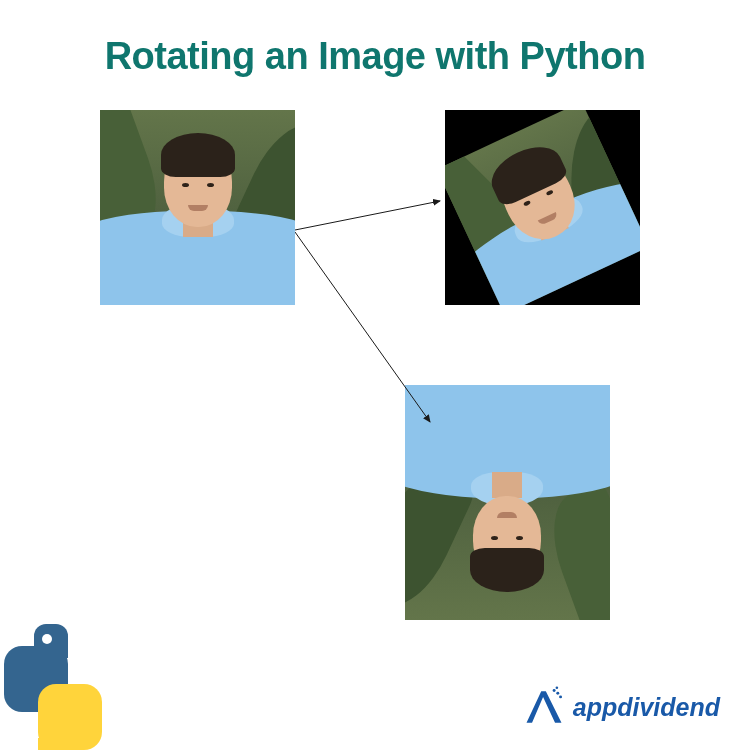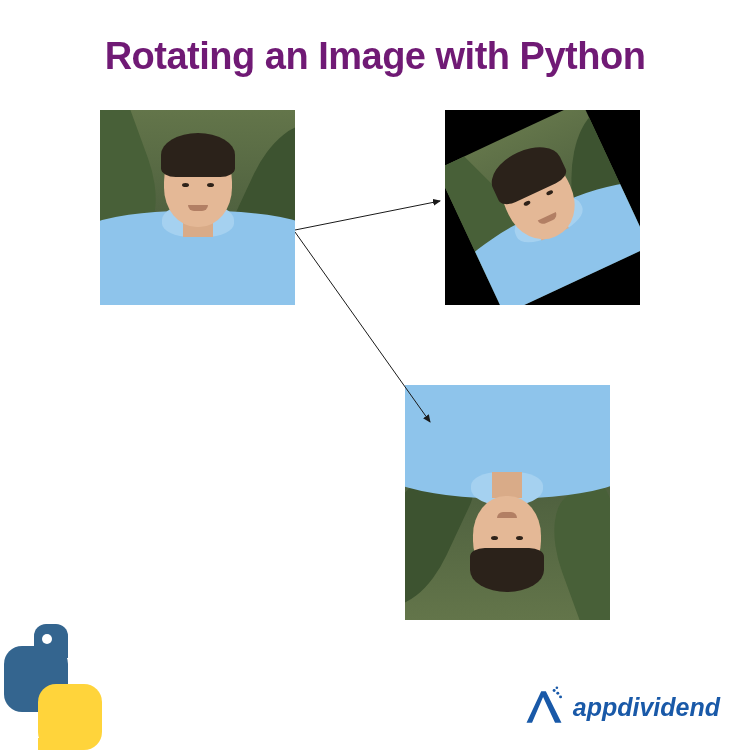--- a/index.html
+++ b/index.html
@@ -12,21 +12,21 @@
       overflow: hidden;
     }
     .title {
       position: absolute;
       top: 35px;
       left: 0;
       width: 100%;
       text-align: center;
       font-size: 38px;
       font-weight: 800;
-      color: #701a75;
+      color: #0f766e;
       letter-spacing: -0.5px;
     }
     .photo {
       position: absolute;
       width: 195px;
       height: 195px;
       overflow: hidden;
     }
     .photo-original { top: 110px; left: 100px; }
     .photo-rotated1 { top: 110px; left: 445px; background: #000; }

